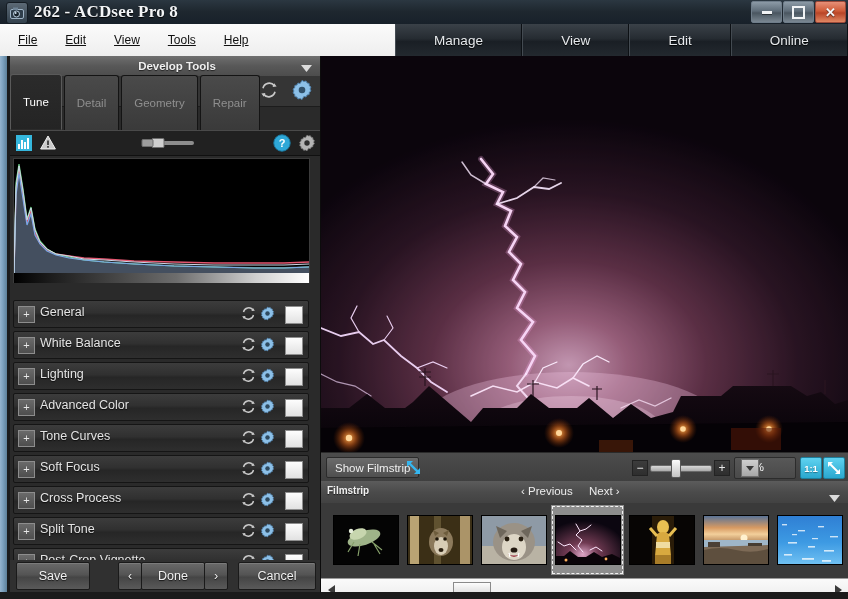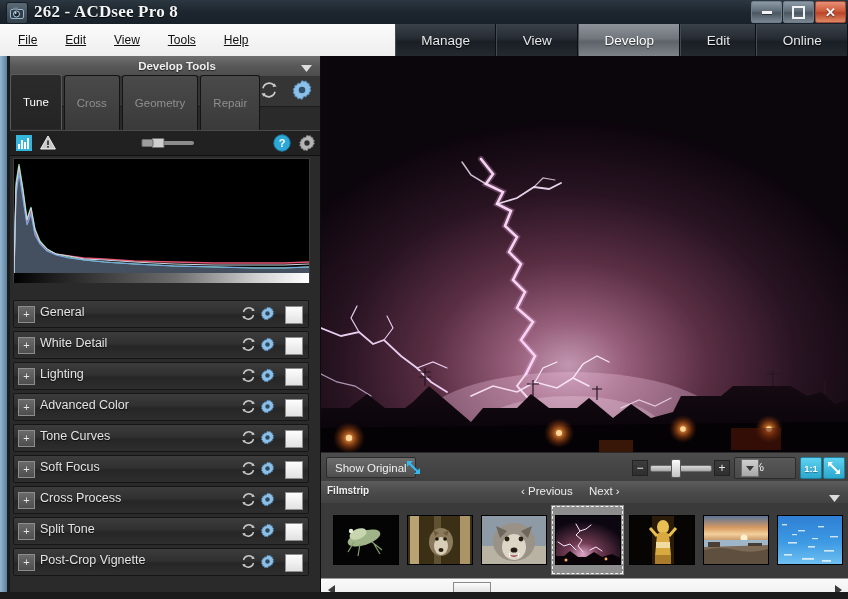--- a/index.html
+++ b/index.html
@@ -204,21 +204,20 @@
       <div class="menu-item"><u>Edit</u></div>
       <div class="menu-item"><u>View</u></div>
       <div class="menu-item"><u>Tools</u></div>
       <div class="menu-item"><u>Help</u></div>
     </div>
   </div>
 
   <div class="maintabs">
     <div class="mtab">Manage</div>
     <div class="mtab">View</div>
-    <div class="mtab active">Develop</div>
     <div class="mtab">Edit</div>
     <div class="mtab">Online</div>
   </div>
 
   <div class="leftpanel"></div>
   <div class="edge"></div>
   <div class="edge2"></div>
 
   <div class="dt-header">
     <span>Develop Tools</span>
@@ -242,21 +241,21 @@
     <span class="ic" style="left:281px;top:3px;">
       <svg width="22" height="22" viewBox="0 0 24 24">
         <path d="M12 1.6l2.1 1.2 2.3-.6 1.1 2.1 2.3.6.1 2.4 1.9 1.4-1 2.2 1 2.2-1.9 1.4-.1 2.4-2.3.6-1.1 2.1-2.3-.6L12 22.4l-2.1-1.2-2.3.6-1.1-2.1-2.3-.6-.1-2.4L2.2 15.3l1-2.2-1-2.2 1.9-1.4.1-2.4 2.3-.6 1.1-2.1 2.3.6z" fill="#8cc0e8" stroke="#4f80ab" stroke-width="1"></path>
         <circle cx="12" cy="12" r="3.6" fill="#31516b"></circle>
       </svg>
     </span>
   </div>
 
   <div class="tabstrip">
     <div class="ttab active">Tune</div>
-    <div class="ttab">Cross</div>
+    <div class="ttab">Detail</div>
     <div class="ttab">Geometry</div>
     <div class="ttab">Repair</div>
   </div>
 
   <div class="subbar">
     <span style="position:absolute;left:6px;top:4px;">
       <svg width="16" height="16" viewBox="0 0 16 16">
         <rect width="16" height="16" fill="#35b7dd"></rect>
         <rect x="2" y="9" width="2" height="5" fill="#ffffff"></rect>
         <rect x="5" y="5" width="2" height="9" fill="#ffffff"></rect>
@@ -337,21 +336,21 @@
       <span class="tr-gear"><svg width="15" height="15" viewBox="0 0 24 24">
             <path d="M12 1.6l2.1 1.2 2.3-.6 1.1 2.1 2.3.6.1 2.4 1.9 1.4-1 2.2 1 2.2-1.9 1.4-.1 2.4-2.3.6-1.1 2.1-2.3-.6L12 22.4l-2.1-1.2-2.3.6-1.1-2.1-2.3-.6-.1-2.4L2.2 15.3l1-2.2-1-2.2 1.9-1.4.1-2.4 2.3-.6 1.1-2.1 2.3.6z" fill="#8cc0e8" stroke="#4f80ab"></path>
             <circle cx="12" cy="12" r="3.6" fill="#2e4a60"></circle>
           </svg></span>
       <span class="tr-check"></span>
     </div>
     <div class="trgap"></div>
 
     <div class="toolrow">
       <span class="tr-plus">+</span>
-      <span class="tr-label">White Detail</span>
+      <span class="tr-label">White Balance</span>
       <span class="tr-reset"><svg width="15" height="15" viewBox="0 0 18 18">
             <path d="M13.6 5.2A5.6 5.6 0 0 0 3.8 7.4l-1.6-.5A7.2 7.2 0 0 1 14.9 4.1z" fill="#c9c9c9"></path>
             <path d="M4.4 12.8a5.6 5.6 0 0 0 9.8-2.2l1.6.5a7.2 7.2 0 0 1-12.7 2.8z" fill="#c9c9c9"></path>
             <polygon points="14.2,2.2 16.6,5.6 12.6,6.1" fill="#c9c9c9"></polygon>
             <polygon points="3.8,15.8 1.4,12.4 5.4,11.9" fill="#c9c9c9"></polygon>
           </svg></span>
       <span class="tr-gear"><svg width="15" height="15" viewBox="0 0 24 24">
             <path d="M12 1.6l2.1 1.2 2.3-.6 1.1 2.1 2.3.6.1 2.4 1.9 1.4-1 2.2 1 2.2-1.9 1.4-.1 2.4-2.3.6-1.1 2.1-2.3-.6L12 22.4l-2.1-1.2-2.3.6-1.1-2.1-2.3-.6-.1-2.4L2.2 15.3l1-2.2-1-2.2 1.9-1.4.1-2.4 2.3-.6 1.1-2.1 2.3.6z" fill="#8cc0e8" stroke="#4f80ab"></path>
             <circle cx="12" cy="12" r="3.6" fill="#2e4a60"></circle>
           </svg></span>
@@ -472,20 +471,27 @@
           </svg></span>
       <span class="tr-gear"><svg width="15" height="15" viewBox="0 0 24 24">
             <path d="M12 1.6l2.1 1.2 2.3-.6 1.1 2.1 2.3.6.1 2.4 1.9 1.4-1 2.2 1 2.2-1.9 1.4-.1 2.4-2.3.6-1.1 2.1-2.3-.6L12 22.4l-2.1-1.2-2.3.6-1.1-2.1-2.3-.6-.1-2.4L2.2 15.3l1-2.2-1-2.2 1.9-1.4.1-2.4 2.3-.6 1.1-2.1 2.3.6z" fill="#8cc0e8" stroke="#4f80ab"></path>
             <circle cx="12" cy="12" r="3.6" fill="#2e4a60"></circle>
           </svg></span>
       <span class="tr-check"></span>
     </div>
 
   </div>
 
+  <div class="btnrow">
+    <div class="btn save">Save</div>
+    <div class="btn arrL">‹</div>
+    <div class="btn done">Done</div>
+    <div class="btn arrR">›</div>
+    <div class="btn cancel">Cancel</div>
+  </div>
 
   <div class="viewer">
     <svg width="527" height="396" viewBox="0 0 527 396" preserveAspectRatio="none" aria-hidden="true">
       <defs>
         <radialGradient id="sky" cx="47%" cy="78%" r="62%">
           <stop offset="0%" stop-color="#e9b6d4"></stop>
           <stop offset="18%" stop-color="#b2708f"></stop>
           <stop offset="42%" stop-color="#6b3850"></stop>
           <stop offset="70%" stop-color="#2e1726"></stop>
           <stop offset="100%" stop-color="#0a050c"></stop>
@@ -548,21 +554,21 @@
       <circle cx="362" cy="373" r="14" fill="url(#lampglow)"></circle>
       <circle cx="362" cy="373" r="2.8" fill="#ffd79a"></circle>
       <circle cx="448" cy="373" r="14" fill="url(#lampglow)"></circle>
       <circle cx="448" cy="373" r="2.8" fill="#ffd79a"></circle>
       <rect x="410" y="372" width="50" height="22" fill="#5a1a08" opacity="0.55"></rect>
       <rect x="278" y="384" width="34" height="12" fill="#6b2a0a" opacity="0.5"></rect>
     </svg>
   </div>
 
   <div class="viewbar">
-    <div class="showorig">Show Original</div>
+    <div class="showorig">Show Filmstrip</div>
     <span style="position:absolute;left:84px;top:6px;">
       <svg width="17" height="17" viewBox="0 0 17 17">
         <path d="M2 2 L8 2 L2 8 Z" fill="#35b7f0"></path>
         <path d="M15 15 L9 15 L15 9 Z" fill="#35b7f0"></path>
         <line x1="3.5" y1="3.5" x2="13.5" y2="13.5" stroke="#35b7f0" stroke-width="2.4"></line>
       </svg>
     </span>
     <div class="zm-minus">−</div>
     <div class="zm-track"></div>
     <div class="zm-thumb"></div>

